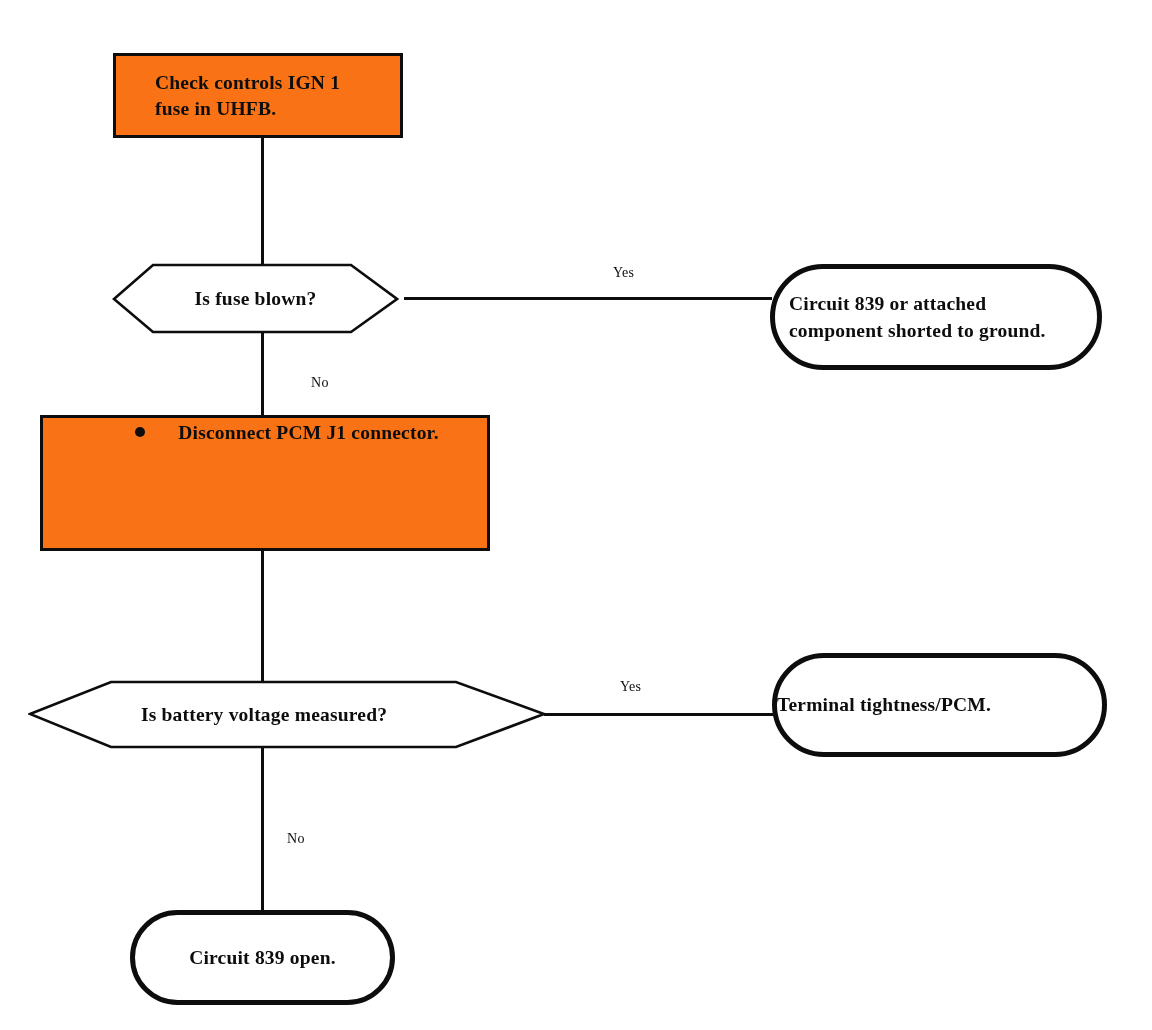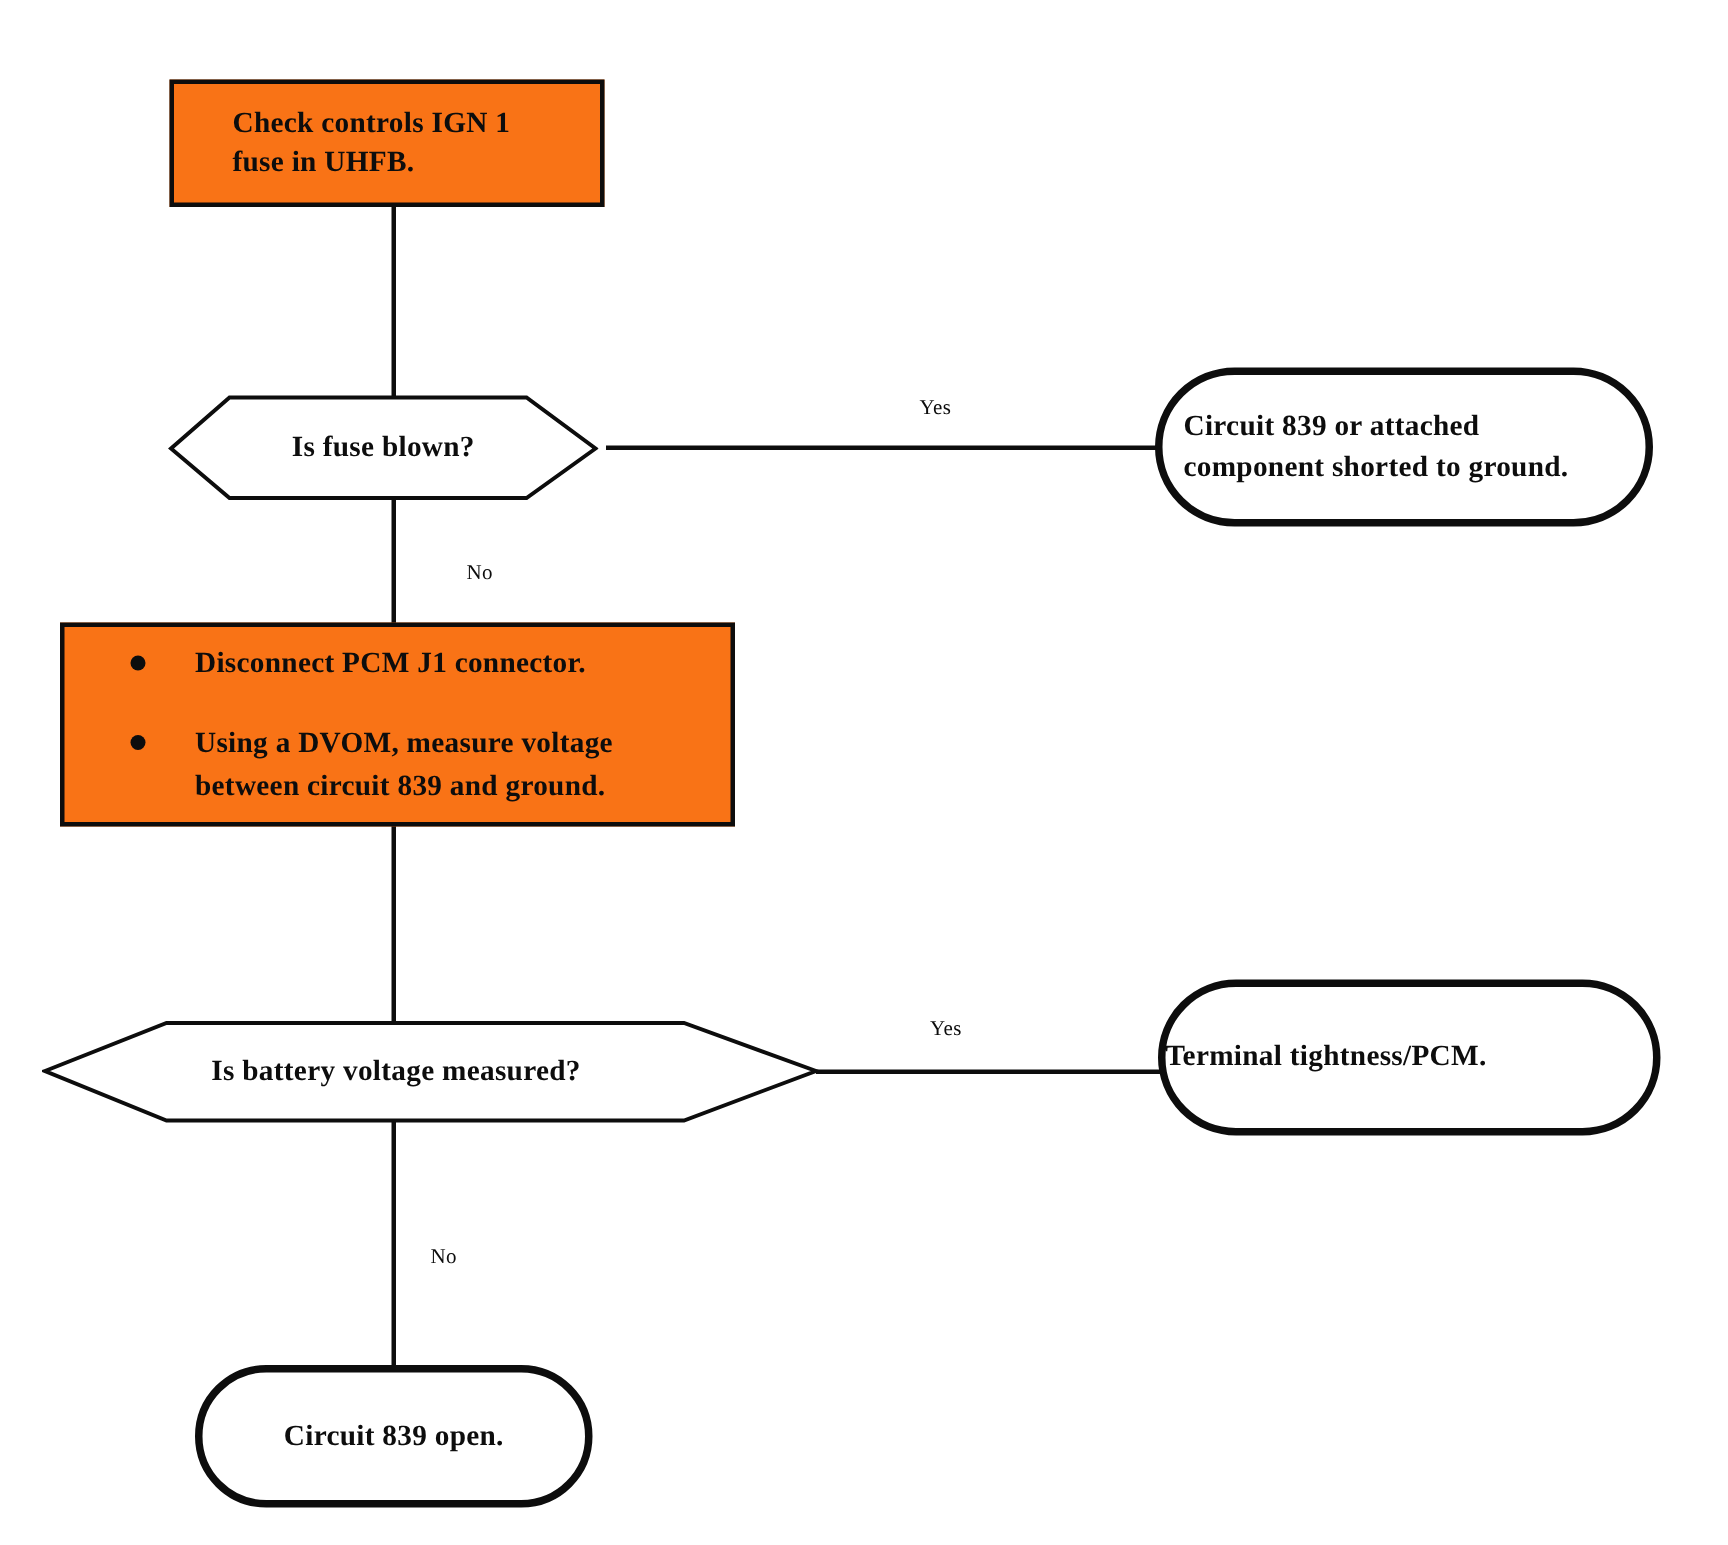--- a/index.html
+++ b/index.html
@@ -28,21 +28,21 @@
     position: absolute;
     background: #f97316;
     border: 3px solid #0d0d0d;
     box-sizing: border-box;
     display: flex;
     align-items: center;
   }
   #step1 { left: 113px; top: 53px; width: 290px; height: 85px; }
   #step1 .node-text { padding-left: 39px; }
   #step2 { left: 40px; top: 415px; width: 450px; height: 136px;
-           flex-direction: column; align-items: stretch; justify-content: center; }
+           flex-direction: row; align-items: stretch; justify-content: center; }
   .bullet-row {
     display: flex;
     align-items: flex-start;
     padding-left: 44px;
   }
   .bullet-row + .bullet-row { margin-top: 24px; }
   .bullet-dot {
     width: 10px; height: 10px;
     margin-top: 9px;
     border-radius: 50%;
@@ -65,21 +65,21 @@
   #decision2 .node-text { padding-right: 48px; }
   
   .terminal {
     position: absolute;
     background: #ffffff;
     border: 5px solid #0d0d0d;
     box-sizing: border-box;
     display: flex;
     align-items: center;
   }
-  #terminal1 { left: 770px; top: 245px; width: 332px; height: 106px; border-radius: 53px; }
+  #terminal1 { left: 770px; top: 264px; width: 332px; height: 106px; border-radius: 53px; }
   #terminal1 .node-text { padding-left: 14px; line-height: 27px; }
   #terminal2 { left: 772px; top: 653px; width: 335px; height: 104px; border-radius: 52px; }
   #terminal2 .node-text { }
   #terminal3 { left: 130px; top: 910px; width: 265px; height: 95px; border-radius: 48px;
                justify-content: center; text-align: center; }
   
   .edge { position: absolute; background: #0d0d0d; }
   #edge-v1   { left: 261px; top: 136px; width: 3px;   height: 129px; }
   #edge-yes1 { left: 404px; top: 297px; width: 368px; height: 3px;   }
   #edge-v2   { left: 261px; top: 332px; width: 3px;   height: 85px;  }
@@ -130,25 +130,20 @@
   <div class="terminal" id="terminal1">
     <div class="node-text">Circuit 839 or attached
 component shorted to ground.</div>
   </div>
 
   <div class="process" id="step2">
     <div class="bullet-row">
       <span class="bullet-dot"></span>
       <div class="node-text">Disconnect PCM J1 connector.</div>
     </div>
-    <div class="bullet-row">
-      <span class="bullet-dot"></span>
-      <div class="node-text">Using a DVOM, measure voltage
-between circuit 839 and ground.</div>
-    </div>
   </div>
 
   <div class="decision" id="decision2">
     <svg width="520" height="70" viewBox="0 0 520 70">
       <polygon points="2,34 83,2 428,2 516,34 428,67 83,67" fill="#ffffff" stroke="#0d0d0d" stroke-width="2.6" stroke-linejoin="miter"></polygon>
     </svg>
     <div class="node-text">Is battery voltage measured?</div>
   </div>
 
   <div class="terminal" id="terminal2">

